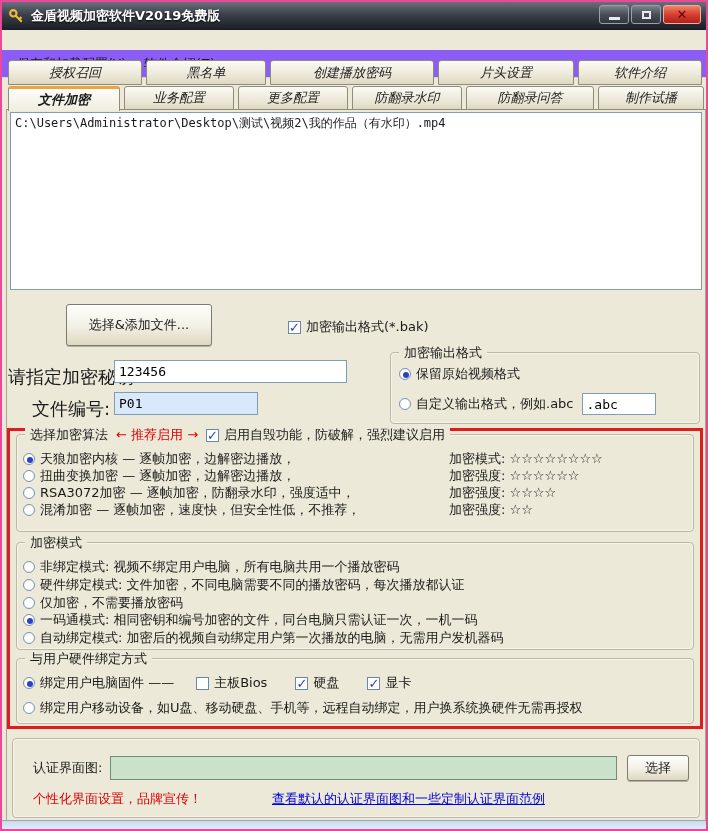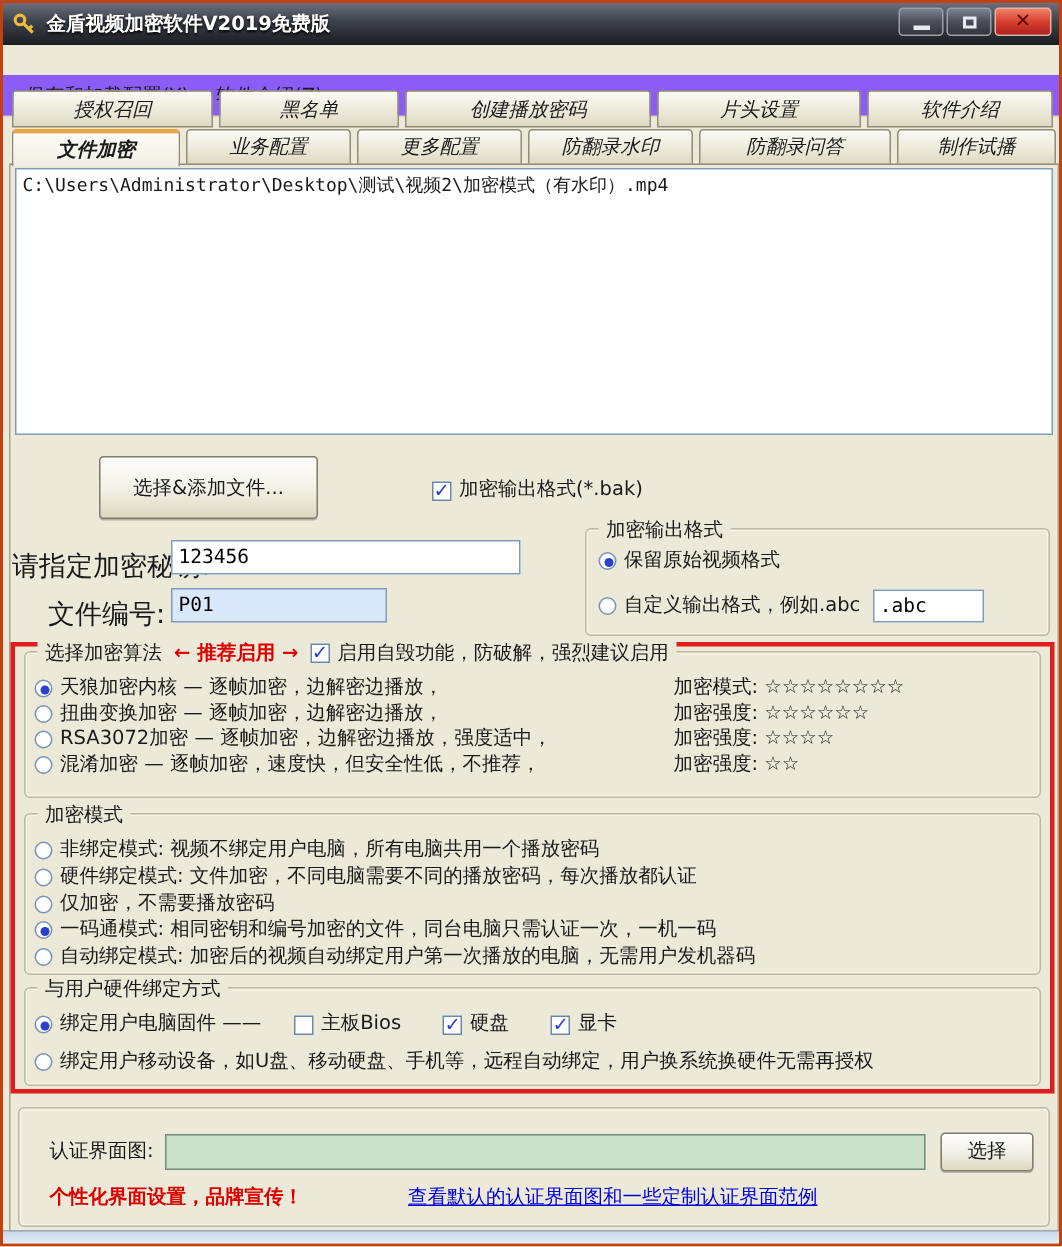--- a/index.html
+++ b/index.html
@@ -1,20 +1,20 @@
 <!DOCTYPE html>
 <html><head>
 <meta charset="utf-8">
 <style>
   * { margin:0; padding:0; box-sizing:border-box; }
   html,body { width:708px; height:831px; }
   body { font-family:"DejaVu Sans","Liberation Sans",sans-serif; font-size:13px; color:#1a1a1a; }
 
   .window { position:relative; width:708px; height:831px; background:#ece9d8;
-            border:2px solid #c2410c; overflow:hidden; }
+            border:2px solid #ec4899; overflow:hidden; }
 
   
   .titlebar { position:absolute; left:0; top:0; width:100%; height:28px;
               background:linear-gradient(#6a6f7b 0%,#3c404a 45%,#1b1d24 100%);
               display:flex; align-items:center; padding:0 6px; }
   .title-text { color:#fff; font-weight:bold; font-size:13px; margin-left:6px;
                 text-shadow:0 1px 2px #000; }
   .winbtns { position:absolute; right:5px; top:3px; display:flex; gap:2px; }
   .wbtn { width:30px; height:19px; border:1px solid #9aa0ac; border-radius:3px;
           background:linear-gradient(#7d828d,#4b4e58 50%,#33363e);
@@ -76,21 +76,21 @@
   
   .group { position:absolute; border:1px solid #bcb8a6; border-radius:4px;
            box-shadow:inset 0 0 0 1px #f6f4ea;padding-left:36px; }
   .legend { position:absolute; top:-9px; left:8px; background:#ece9d8; padding:0 5px;
             display:flex; align-items:center; white-space:nowrap; font-size:13px; }
 
   .redbox { position:absolute; left:5px; top:426px; width:696px; height:301px;
             border:3px solid #e11c1c; }
 
   .strength { position:absolute; left:426px; }
-  .red { color:#dd0000; font-weight:bold;text-align:right; }
+  .red { color:#dd0000; font-weight:normal;text-align:right; }
   .link { color:#0000dd; text-decoration:underline; cursor:pointer; }
 
   .green-input { background:#c9e2c9; border:1px solid #77897a; height:24px; flex:1; }
   .bottom-frame { position:absolute; left:0; right:0; bottom:0; height:9px;
                   border-top:1px solid #9aa8ba; background:linear-gradient(#c9d9ea,#e2edf8); }
 </style>
 </head>
 <body>
 
 <div class="window">
@@ -131,21 +131,21 @@
     <div class="tab" style="width:110px">业务配置</div>
     <div class="tab" style="width:110px">更多配置</div>
     <div class="tab" style="width:110px">防翻录水印</div>
     <div class="tab" style="width:128px">防翻录问答</div>
     <div class="tab" style="width:106px">制作试播</div>
   </div>
 
   <div class="page"></div>
 
   <div class="filelist">
-    <div class="file-item">C:\Users\Administrator\Desktop\测试\视频2\加密模式（有水印）.mp4</div>
+    <div class="file-item">C:\Users\Administrator\Desktop\测试\视频2\我的作品（有水印）.mp4</div>
   </div>
 
   <div class="btn" style="left:64px;top:302px;width:146px;height:42px">选择&amp;添加文件...</div>
   <div class="row" style="left:286px;top:317px">
     <span class="cb on"></span>
     <span>加密输出格式(*.bak)</span>
   </div>
 
   <div class="lbl r" style="left:6px;top:363px;width:102px">请指定加密秘钥:</div>
   <input class="txt" style="left: 112px; top: 358px; width: 233px; height: 23px;" value="123456">
@@ -179,21 +179,21 @@
       <span>天狼加密内核 — 逐帧加密，边解密边播放，</span>
       <span class="strength">加密模式: ☆☆☆☆☆☆☆☆</span>
     </div>
     <div class="row" style="left:6px;top:33px;right:6px">
       <span class="radio"></span>
       <span>扭曲变换加密 — 逐帧加密，边解密边播放，</span>
       <span class="strength">加密强度: ☆☆☆☆☆☆</span>
     </div>
     <div class="row" style="left:6px;top:50px;right:6px">
       <span class="radio"></span>
-      <span>RSA3072加密 —  逐帧加密，边解密边播放，强度适中，</span>
+      <span>RSA3072加密 —  逐帧加密，防翻录水印，强度适中，</span>
       <span class="strength">加密强度: ☆☆☆☆</span>
     </div>
     <div class="row" style="left:6px;top:67px;right:6px">
       <span class="radio"></span>
       <span>混淆加密 — 逐帧加密，速度快，但安全性低，不推荐，</span>
       <span class="strength">加密强度: ☆☆</span>
     </div>
   </div>
 
   <div class="group" style="left:14px;top:540px;width:678px;height:108px">

